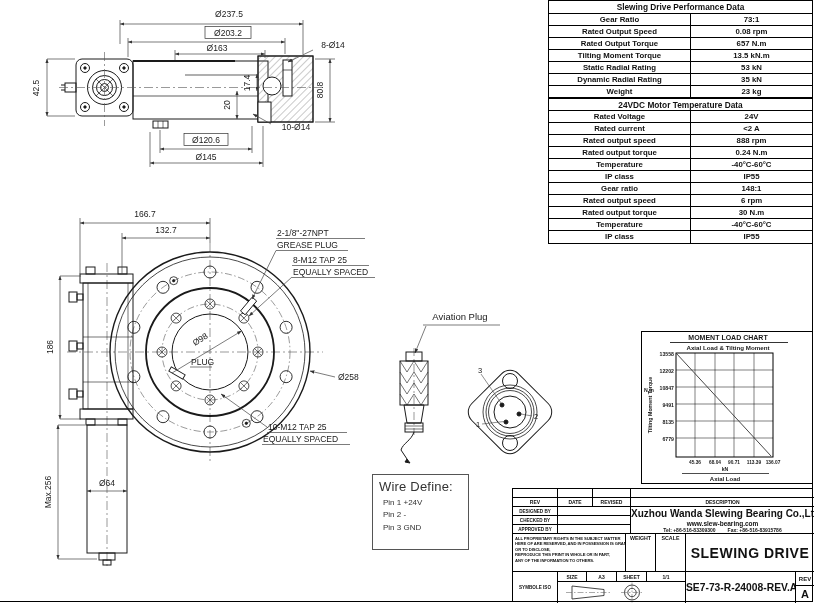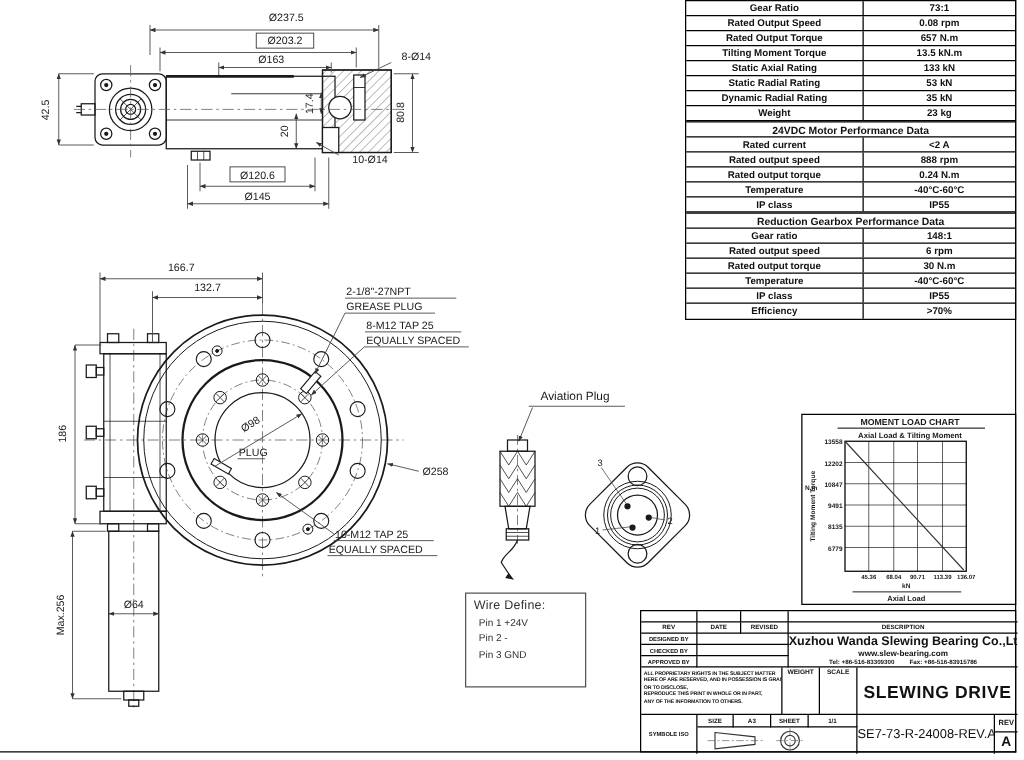--- a/index.html
+++ b/index.html
@@ -20,38 +20,38 @@
   .pt-label { width:142px; border-right:1px solid #000; text-align:center; font-size:7.8px;
     font-weight:bold; line-height:11.5px; white-space:nowrap; overflow:hidden; }
   .pt-value { flex:1; text-align:center; font-size:7.8px; font-weight:bold; line-height:11.5px; white-space:nowrap; }
 
   
   #chart-panel { position:absolute; left:641px; top:331px; width:172px; height:153px; border:1px solid #000; background:#fff; }
 
   
   #wire-define { position:absolute; left:372px; top:474px; width:97px; height:76px;
     border:1px solid #555; padding:4px 3px 0 6px; color:#333; }
-  #wire-define .wd-title { font-size:10px; letter-spacing:.2px; }
+  #wire-define .wd-title { font-size:13px; letter-spacing:.2px; }
   #wire-define .wd-line { font-size:8px; margin:3.5px 0 0 4px; white-space:pre; }
 
   
   #title-block { position:absolute; left:512px; top:488px; width:301px; height:114px;
     border:1px solid #000; background:#fff; }
   #title-block .cell { position:absolute; overflow:hidden; }
   .br { border-right:1px solid #000; } .bb { border-bottom:1px solid #000; }
   .lbl-s { font-size:5px; font-weight:bold; text-align:center; line-height:9px; white-space:nowrap; }
   .lbl-xs { font-size:4.6px; font-weight:bold; text-align:center; line-height:9px; white-space:nowrap; }
   #tb-company-name { font-size:10px; font-weight:bold; text-align:center; line-height:12px; margin-top:1px; white-space:nowrap; }
   #tb-website { font-size:6.5px; font-weight:bold; text-align:center; line-height:7px; }
   #tb-telfax { font-size:5px; font-weight:bold; text-align:center; line-height:7px; display:flex; justify-content:center; gap:12px; white-space:nowrap; }
   #tb-legal { padding:2px 1px 0 2px; }
   #tb-legal div { font-size:4.2px; font-weight:bold; line-height:5.4px; letter-spacing:-0.1px; white-space:nowrap; }
   .tb-top-label { font-size:5.3px; font-weight:bold; text-align:center; padding-top:1px; }
   #tb-product { font-size:14px; font-weight:bold; text-align:center; line-height:38px; letter-spacing:.5px; white-space:nowrap; }
-  #tb-drawno { font-size:10.3px; font-weight:normal; text-align:left; line-height:31px; white-space:nowrap; }
+  #tb-drawno { font-size:10.3px; font-weight:bold; text-align:left; line-height:31px; white-space:nowrap; }
   #tb-symbole { font-size:4.6px; font-weight:bold; text-align:center; line-height:31px; white-space:nowrap; }
   #tb-rev-label { font-size:6px; font-weight:bold; text-align:center; line-height:14px; }
   #tb-rev-value { font-size:11px; font-weight:bold; text-align:center; line-height:17px; }
 
   
   #page-border-right { position:absolute; left:811.5px; top:0; width:1.5px; height:602px; background:#000; }
   #page-border-bottom { position:absolute; left:0; top:600.5px; width:813px; height:1.5px; background:#000; }
 </style>
 </head>
 <body>
@@ -313,55 +313,56 @@
 
 <div id="wire-define">
   <div class="wd-title">Wire Define:</div>
   <div class="wd-line">Pin 1 +24V</div>
   <div class="wd-line">Pin 2 -</div>
   <div class="wd-line">Pin 3 GND</div>
 </div>
 
 <div id="perf-tables">
     <div class="ptable">
+      <div class="pt-header">Slewing Drive Performance Data</div>
       <div class="pt-row">
         <div class="pt-label">Gear Ratio</div>
         <div class="pt-value">73:1</div>
       </div>
       <div class="pt-row">
         <div class="pt-label">Rated Output Speed</div>
         <div class="pt-value">0.08 rpm</div>
       </div>
       <div class="pt-row">
         <div class="pt-label">Rated Output Torque</div>
         <div class="pt-value">657 N.m</div>
       </div>
       <div class="pt-row">
         <div class="pt-label">Tilting Moment Torque</div>
         <div class="pt-value">13.5 kN.m</div>
       </div>
       <div class="pt-row">
-        <div class="pt-label">Static Axial Rating</div>
-        <div class="pt-value">133 kN</div>
-      </div>
-      <div class="pt-row">
         <div class="pt-label">Static Radial Rating</div>
         <div class="pt-value">53 kN</div>
       </div>
       <div class="pt-row">
         <div class="pt-label">Dynamic Radial Rating</div>
         <div class="pt-value">35 kN</div>
       </div>
       <div class="pt-row">
         <div class="pt-label">Weight</div>
         <div class="pt-value">23 kg</div>
       </div>
     </div>
     <div class="ptable">
-      <div class="pt-header">24VDC Motor Performance Data</div>
+      <div class="pt-header">24VDC Motor Temperature Data</div>
+      <div class="pt-row">
+        <div class="pt-label">Rated Voltage</div>
+        <div class="pt-value">24V</div>
+      </div>
       <div class="pt-row">
         <div class="pt-label">Rated current</div>
         <div class="pt-value">&lt;2 A</div>
       </div>
       <div class="pt-row">
         <div class="pt-label">Rated output speed</div>
         <div class="pt-value">888 rpm</div>
       </div>
       <div class="pt-row">
         <div class="pt-label">Rated output torque</div>
@@ -370,44 +371,39 @@
       <div class="pt-row">
         <div class="pt-label">Temperature</div>
         <div class="pt-value">-40°C-60°C</div>
       </div>
       <div class="pt-row">
         <div class="pt-label">IP class</div>
         <div class="pt-value">IP55</div>
       </div>
     </div>
     <div class="ptable">
-      <div class="pt-header">Reduction Gearbox Performance Data</div>
       <div class="pt-row">
         <div class="pt-label">Gear ratio</div>
         <div class="pt-value">148:1</div>
       </div>
       <div class="pt-row">
         <div class="pt-label">Rated output speed</div>
         <div class="pt-value">6 rpm</div>
       </div>
       <div class="pt-row">
         <div class="pt-label">Rated output torque</div>
         <div class="pt-value">30 N.m</div>
       </div>
       <div class="pt-row">
         <div class="pt-label">Temperature</div>
         <div class="pt-value">-40°C-60°C</div>
       </div>
       <div class="pt-row">
         <div class="pt-label">IP class</div>
         <div class="pt-value">IP55</div>
-      </div>
-      <div class="pt-row">
-        <div class="pt-label">Efficiency</div>
-        <div class="pt-value">&gt;70%</div>
       </div>
     </div>
   </div>
 
 <div id="chart-panel">
 <svg width="170" height="151" viewBox="0 0 170 151">
   <text x="86" y="8" text-anchor="middle" font-size="7" font-weight="bold">MOMENT LOAD CHART</text>
   <line x1="28" y1="10.5" x2="146" y2="10.5" stroke="#000" stroke-width="0.8"></line>
   <text x="86" y="18" text-anchor="middle" font-size="6.2" font-weight="bold">Axial Load &amp; Tilting Moment</text>
   <g stroke="#000" fill="none">

